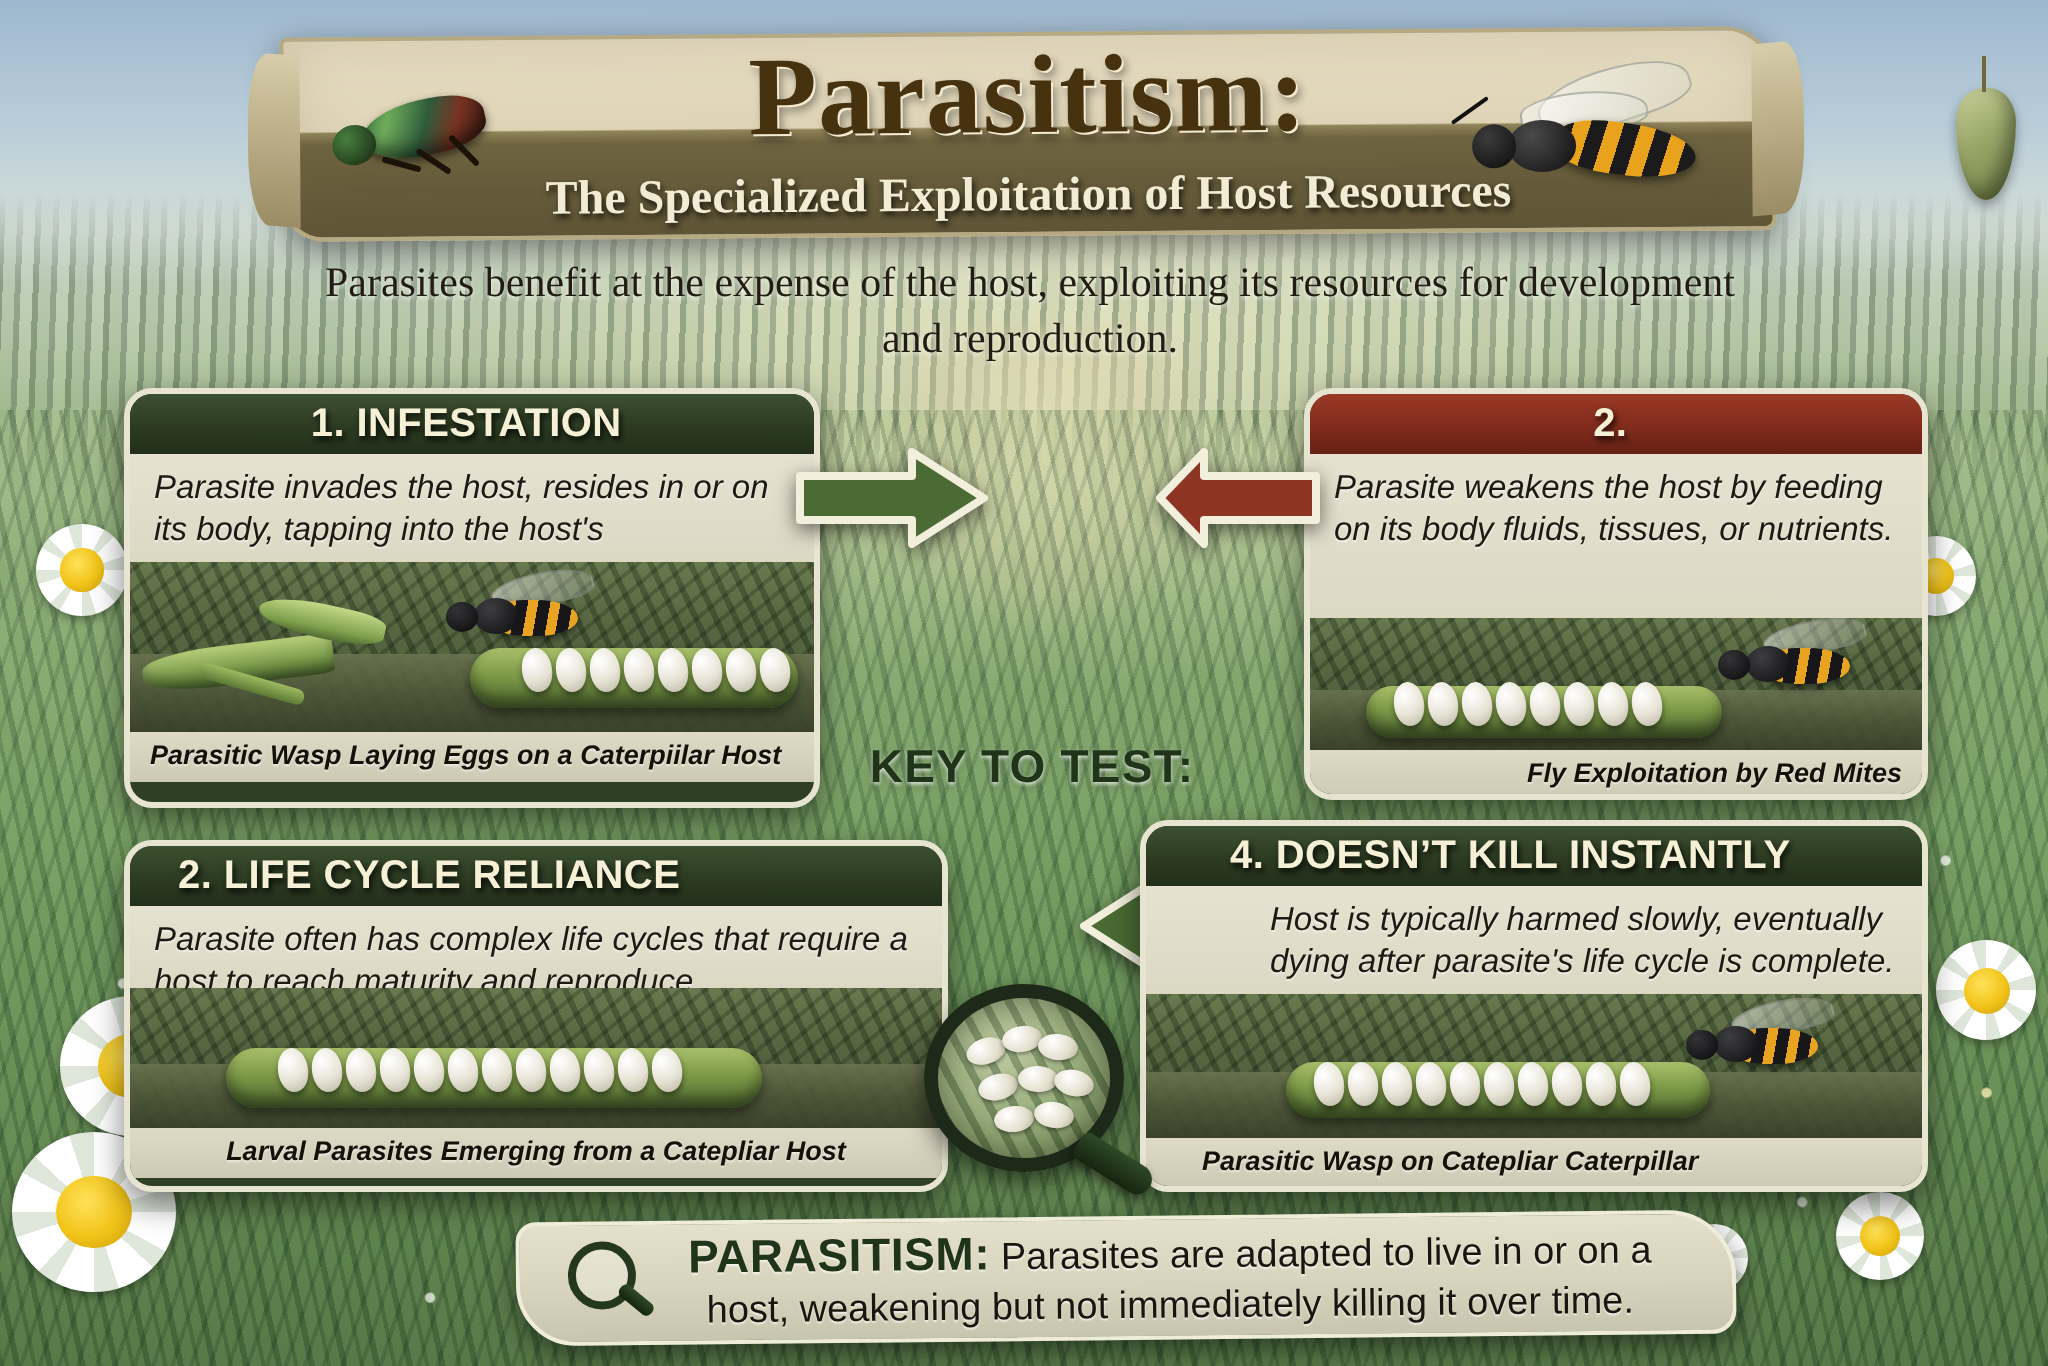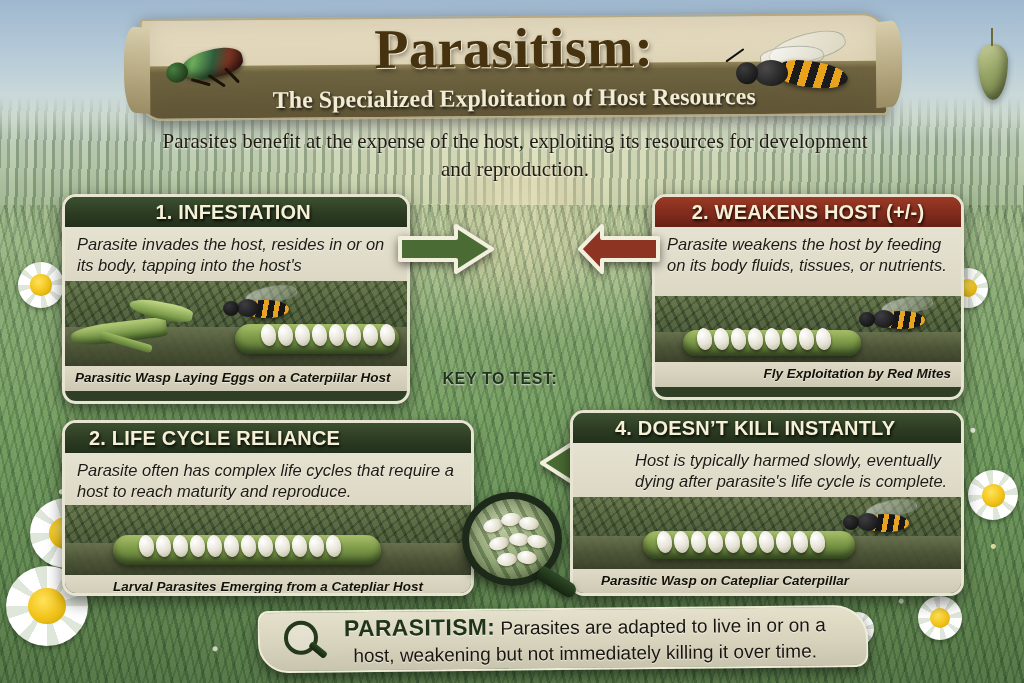--- a/index.html
+++ b/index.html
@@ -360,23 +360,23 @@
 
   
   .arrow {
     position: absolute;
     filter: drop-shadow(0 3px 5px rgba(0,0,0,.55));
   }
 
   
   #keytest {
     position: absolute;
-    left: 388px; top: 370px; width: 224px;
+    left: 404px; top: 370px; width: 224px;
     text-align: center;
-    font-size: 16px; font-weight: bold;
+    font-size: 23px; font-weight: bold;
     letter-spacing: .6px;
     color: #1f3418;
     text-shadow: 0 1px 2px rgba(255,255,255,.85), 0 2px 4px rgba(0,0,0,.25);
   }
 
   
   #magnifier {
     position: absolute; left: 462px; top: 492px; width: 112px; height: 100px;
   }
   #magnifier .lens {
@@ -546,23 +546,22 @@
     <div class="cap">Parasitic Wasp Laying Eggs on a Caterpiilar Host</div>
   </div>
 
   <svg class="arrow" style="left:398px; top:222px;" width="96" height="54" viewBox="0 0 96 54">
     <polygon points="2,16 58,16 58,4 94,27 58,50 58,38 2,38" fill="#4a6b33" stroke="#f2efdd" stroke-width="4" stroke-linejoin="round"></polygon>
   </svg>
 
   <div class="panel red" style="left:652px; top:194px; width:312px; height:206px;">
     <div class="hdr">
       <span>2.</span>&nbsp;
-      <span>WEAKENS HOST (+/-)</span>
-    </div>
-    <div class="body" style="height:69px;">Parasite weakens the host by feeding on its body fluids, tissues, or nutrients.</div>
+    </div>
+    <div class="body" style="height:82px;">Parasite weakens the host by feeding on its body fluids, tissues, or nutrients.</div>
     <div class="photo" style="height:66px;">
       <div class="scene">
         <div class="mossrock"></div>
         <div class="ground"></div>
         <div class="caterpillar" style="left:28px; bottom:6px; width:178px; height:26px;"></div>
         <div class="cocoons" style="left:42px; bottom:12px;">
           <i></i>
             <i></i>
             <i></i>
             <i></i>
@@ -586,21 +585,21 @@
     <polygon points="80,16 24,16 24,4 2,27 24,50 24,38 80,38" fill="#8d3423" stroke="#f2efdd" stroke-width="4" stroke-linejoin="round"></polygon>
   </svg>
 
   <div id="keytest">KEY TO TEST:</div>
 
   <div class="panel" style="left:62px; top:420px; width:412px; height:176px;">
     <div class="hdr" style="justify-content:flex-start; padding-left:24px;">
       <span>2.</span>&nbsp;
       <span>LIFE CYCLE RELIANCE</span>
     </div>
-    <div class="body" style="height:52px;">Parasite often has complex life cycles that require a host to reach maturity and reproduce.</div>
+    <div class="body" style="height:41px;">Parasite often has complex life cycles that require a host to reach maturity and reproduce.</div>
     <div class="photo" style="height:70px;">
       <div class="scene">
         <div class="mossrock"></div>
         <div class="ground"></div>
         <div class="caterpillar" style="left:48px; bottom:10px; width:268px; height:30px;"></div>
         <div class="cocoons" style="left:74px; bottom:18px;">
           <i></i>
             <i></i>
             <i></i>
             <i></i>

